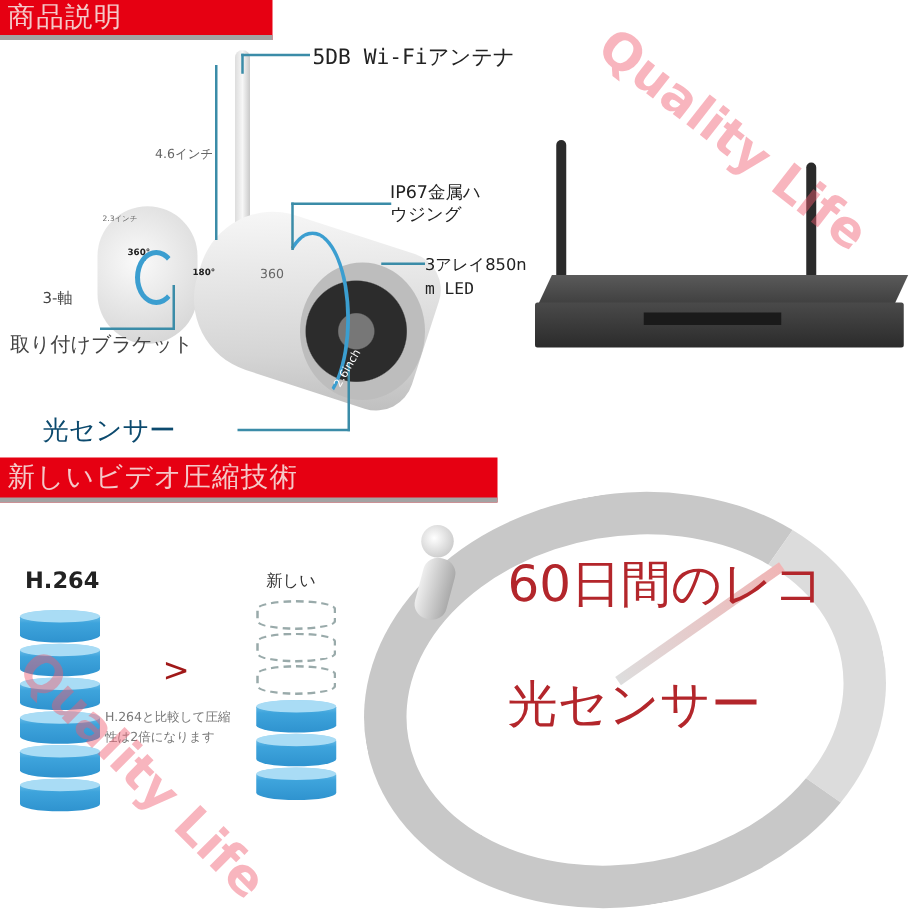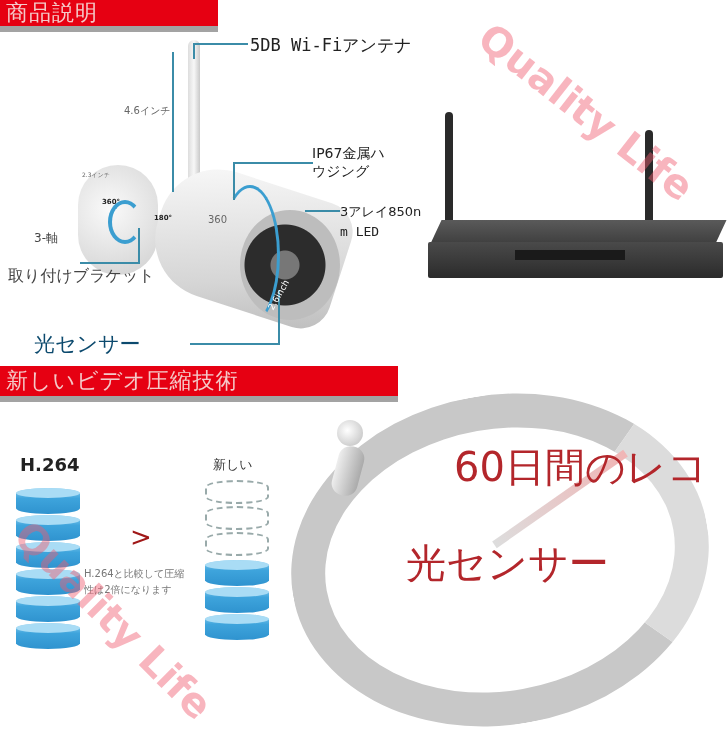--- a/index.html
+++ b/index.html
@@ -1,21 +1,21 @@
 <!DOCTYPE html>
 <html><head>
 <meta charset="utf-8">
 <style>
   * { box-sizing: border-box; margin: 0; padding: 0; }
   body { width: 728px; height: 733px; background: #ffffff; position: relative; overflow: hidden;
          font-family: "DejaVu Sans", sans-serif; }
   .abs { position: absolute; }
   .banner { position: absolute; left: 0; background: #e60012; color: #f4c9c9; font-size: 22px;
             display: flex; align-items: center; padding-left: 6px; letter-spacing: 1px;
-            border-bottom: 6px solid #a3a3a3; }
+            border-bottom: 4px solid #a3a3a3; }
   .lbl { position: absolute; color: #222; white-space: nowrap; }
   .small { color: #666; font-size: 10px; }
   .leader { position: absolute; background: #3b8ca8; }
   .watermark { position: absolute; color: rgba(240,90,110,0.45); font-weight: bold; white-space: nowrap;
                transform-origin: left top; font-family: "DejaVu Sans", sans-serif; }
   .disk { position: absolute; left: 0; width: 64px; height: 26px; border-radius: 50% / 22%;
           background: linear-gradient(#8fd0f0, #3ea4dc 40%, #2f93cf); }
   .disk::before { content: ""; position: absolute; left: 0; top: 0; width: 64px; height: 10px;
           border-radius: 50%; background: #a9dcf5; }
   .dash { position: absolute; left: 0; width: 64px; height: 24px; border: 2px dashed #9aa; border-radius: 50% / 30%; }
@@ -46,21 +46,21 @@
 <div class="leader" style="left:172px;top:52px;width:2px;height:140px;"></div>
 <div class="leader" style="left:233px;top:162px;width:80px;height:2px;"></div>
 <div class="leader" style="left:233px;top:162px;width:2px;height:38px;"></div>
 <div class="leader" style="left:305px;top:210px;width:35px;height:2px;"></div>
 <div class="leader" style="left:80px;top:262px;width:60px;height:2px;"></div>
 <div class="leader" style="left:138px;top:228px;width:2px;height:36px;"></div>
 <div class="leader" style="left:190px;top:343px;width:90px;height:2px;"></div>
 <div class="leader" style="left:278px;top:290px;width:2px;height:55px;"></div>
 
 <div class="lbl" style="left:250px;top:34px;font-size:17px;font-family:'DejaVu Sans Mono',monospace;">5DB Wi-Fiアンテナ</div>
-<div class="lbl small" style="left:124px;top:104px;">4.6インチ</div>
+<div class="lbl small" style="left:124px;top:116px;">4.6インチ</div>
 <div class="lbl small" style="left:82px;top:171px;font-size:6px;">2.3インチ</div>
 <div class="lbl" style="left:312px;top:145px;font-size:14px;">IP67金属ハ</div>
 <div class="lbl" style="left:312px;top:163px;font-size:14px;text-align:right;">ウジング</div>
 <div class="lbl" style="left:340px;top:203px;font-size:13px;">3アレイ850n</div>
 <div class="lbl" style="left:340px;top:224px;font-size:13px;font-family:'DejaVu Sans Mono',monospace;">m LED</div>
 <div class="lbl" style="left:34px;top:230px;font-size:12px;color:#444;">3-軸</div>
 <div class="lbl" style="left:8px;top:266px;font-size:16px;color:#444;">取り付けブラケット</div>
 <div class="lbl" style="left:34px;top:330px;font-size:21px;color:#0c4a6e;">光センサー</div>
 <div class="lbl" style="left:102px;top:198px;font-size:7px;font-weight:bold;">360°</div>
 <div class="lbl" style="left:154px;top:214px;font-size:7px;font-weight:bold;">180°</div>
@@ -103,17 +103,17 @@
 <div class="lbl" style="left:213px;top:456px;font-size:13px;color:#333;">新しい</div>
 <div class="abs" style="left:205px;top:480px;width:64px;height:160px;">
   <div class="dash" style="top:0;"></div>
   <div class="dash" style="top:26px;"></div>
   <div class="dash" style="top:52px;"></div>
   <div class="disk" style="top:80px;"></div>
   <div class="disk" style="top:107px;"></div>
   <div class="disk" style="top:134px;"></div>
 </div>
 
-<div class="lbl" style="left:406px;top:440px;font-size:40px;color:#b3262b;margin-left:48px;">60日間のレコ</div>
+<div class="lbl" style="left:406px;top:440px;font-size:40px;color:#b3262b;">60日間のレコ</div>
 <div class="lbl" style="left:406px;top:536px;font-size:40px;color:#b3262b;">光センサー</div>
 
 <div class="watermark" style="left:498px;top:14px;font-size:40px;transform:rotate(38deg);">Quality Life</div>
 <div class="watermark" style="left:38px;top:512px;font-size:40px;transform:rotate(45deg);">Quality Life</div>
 
 </body></html>

